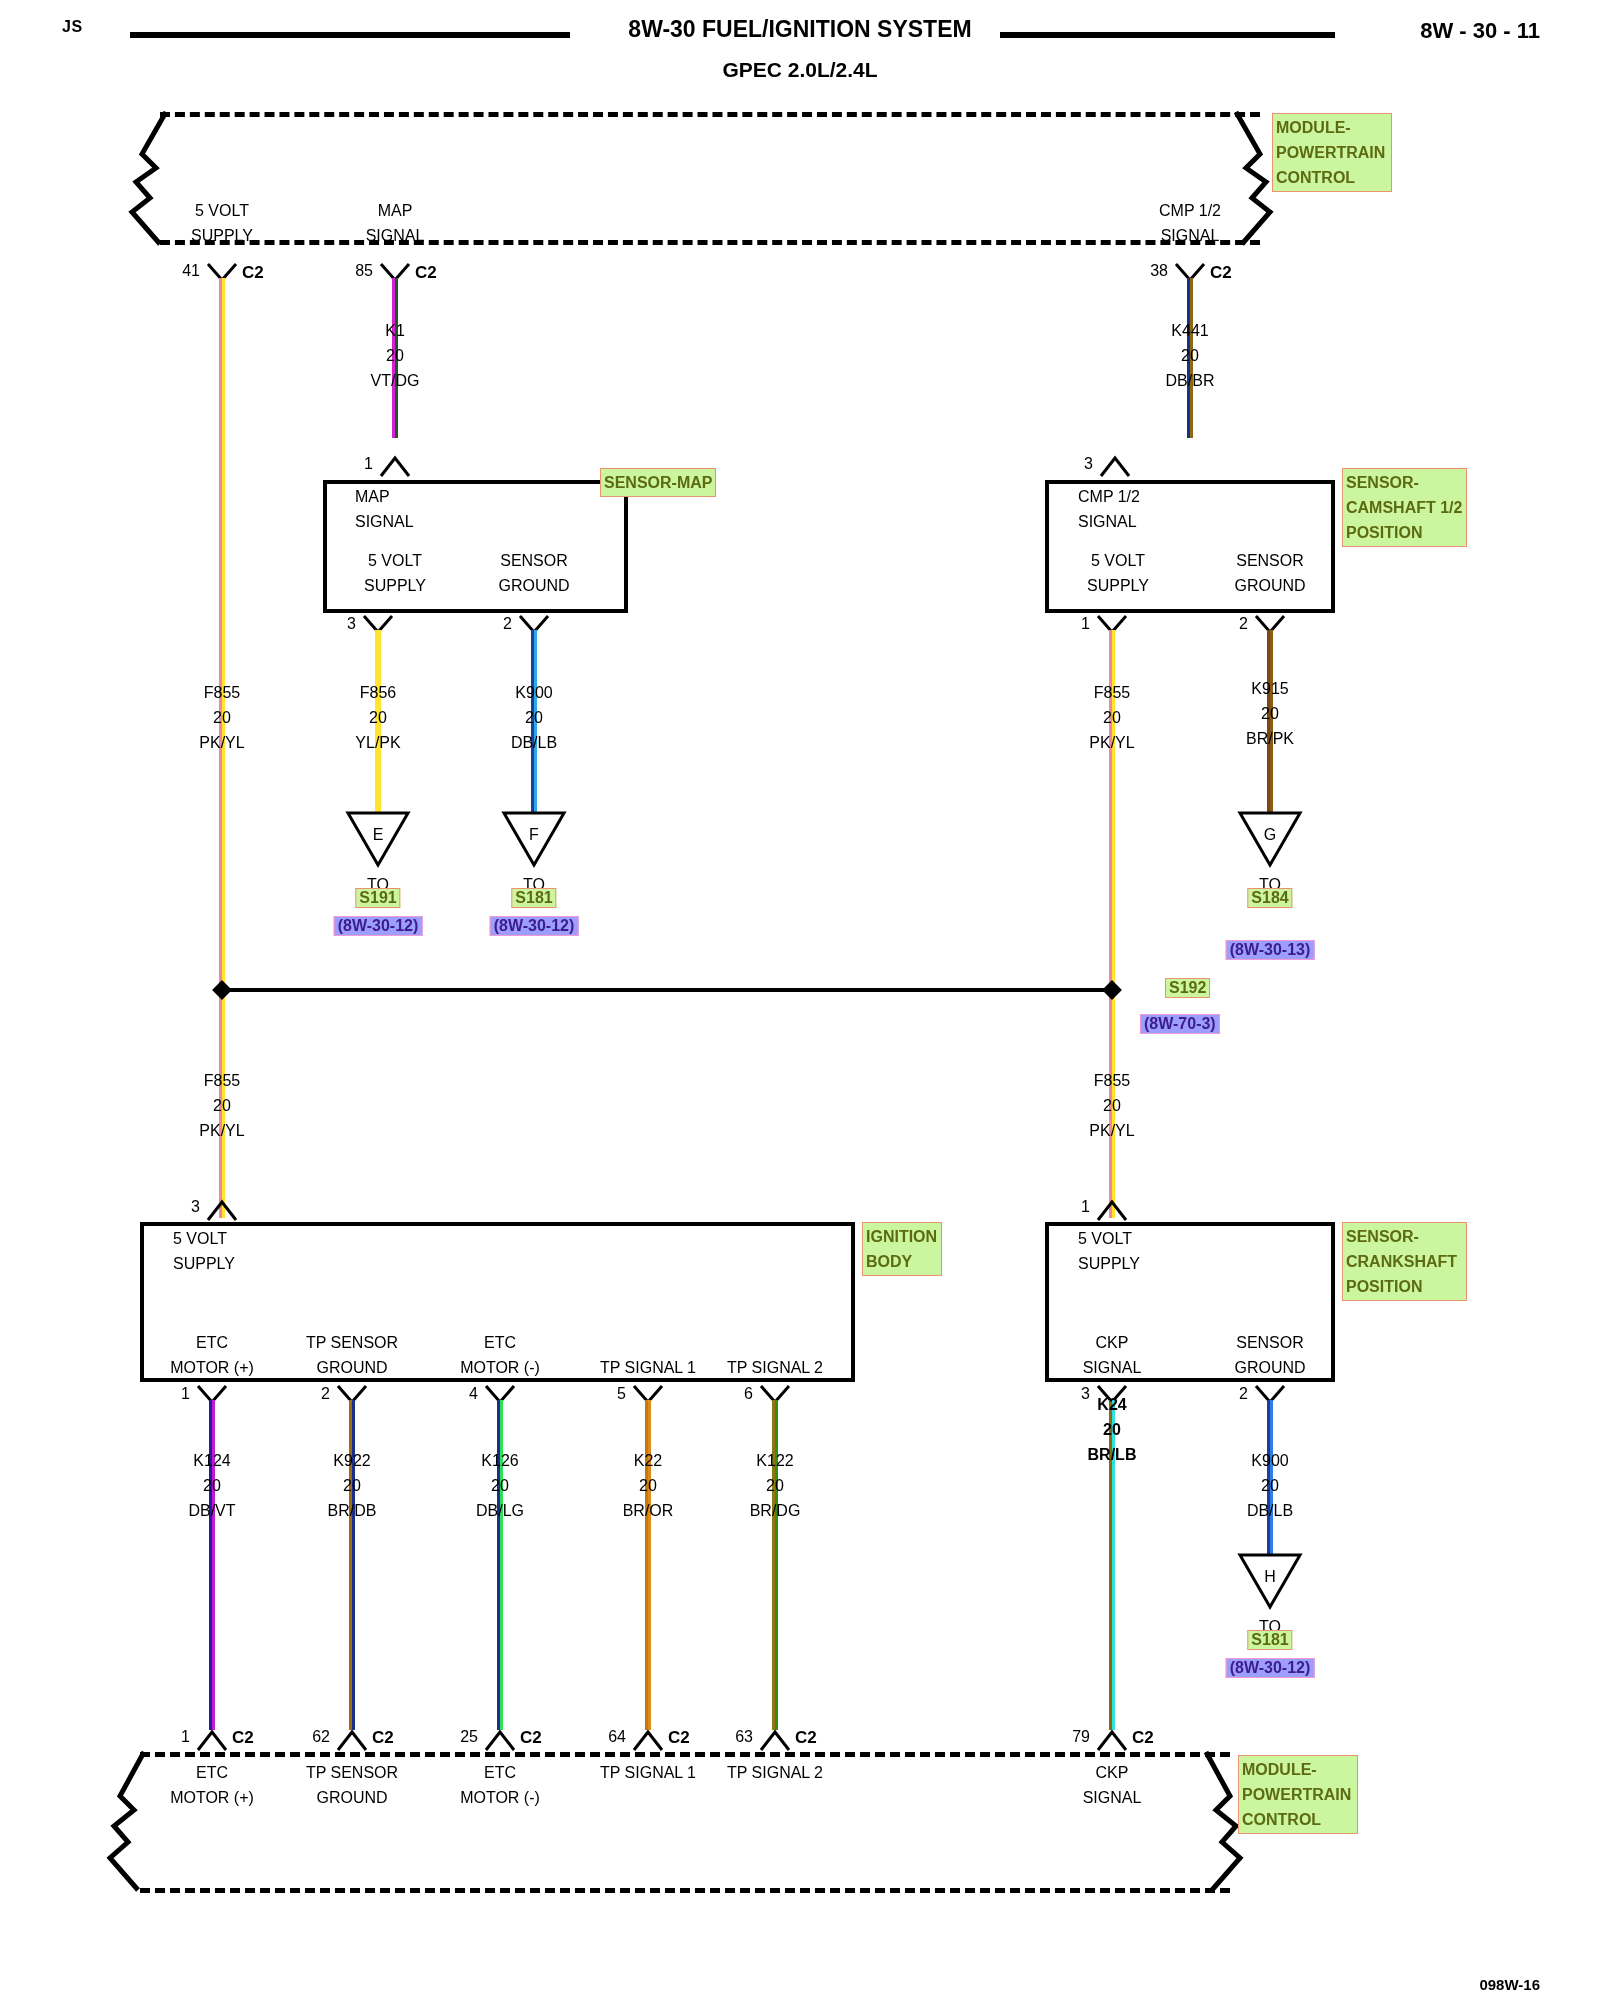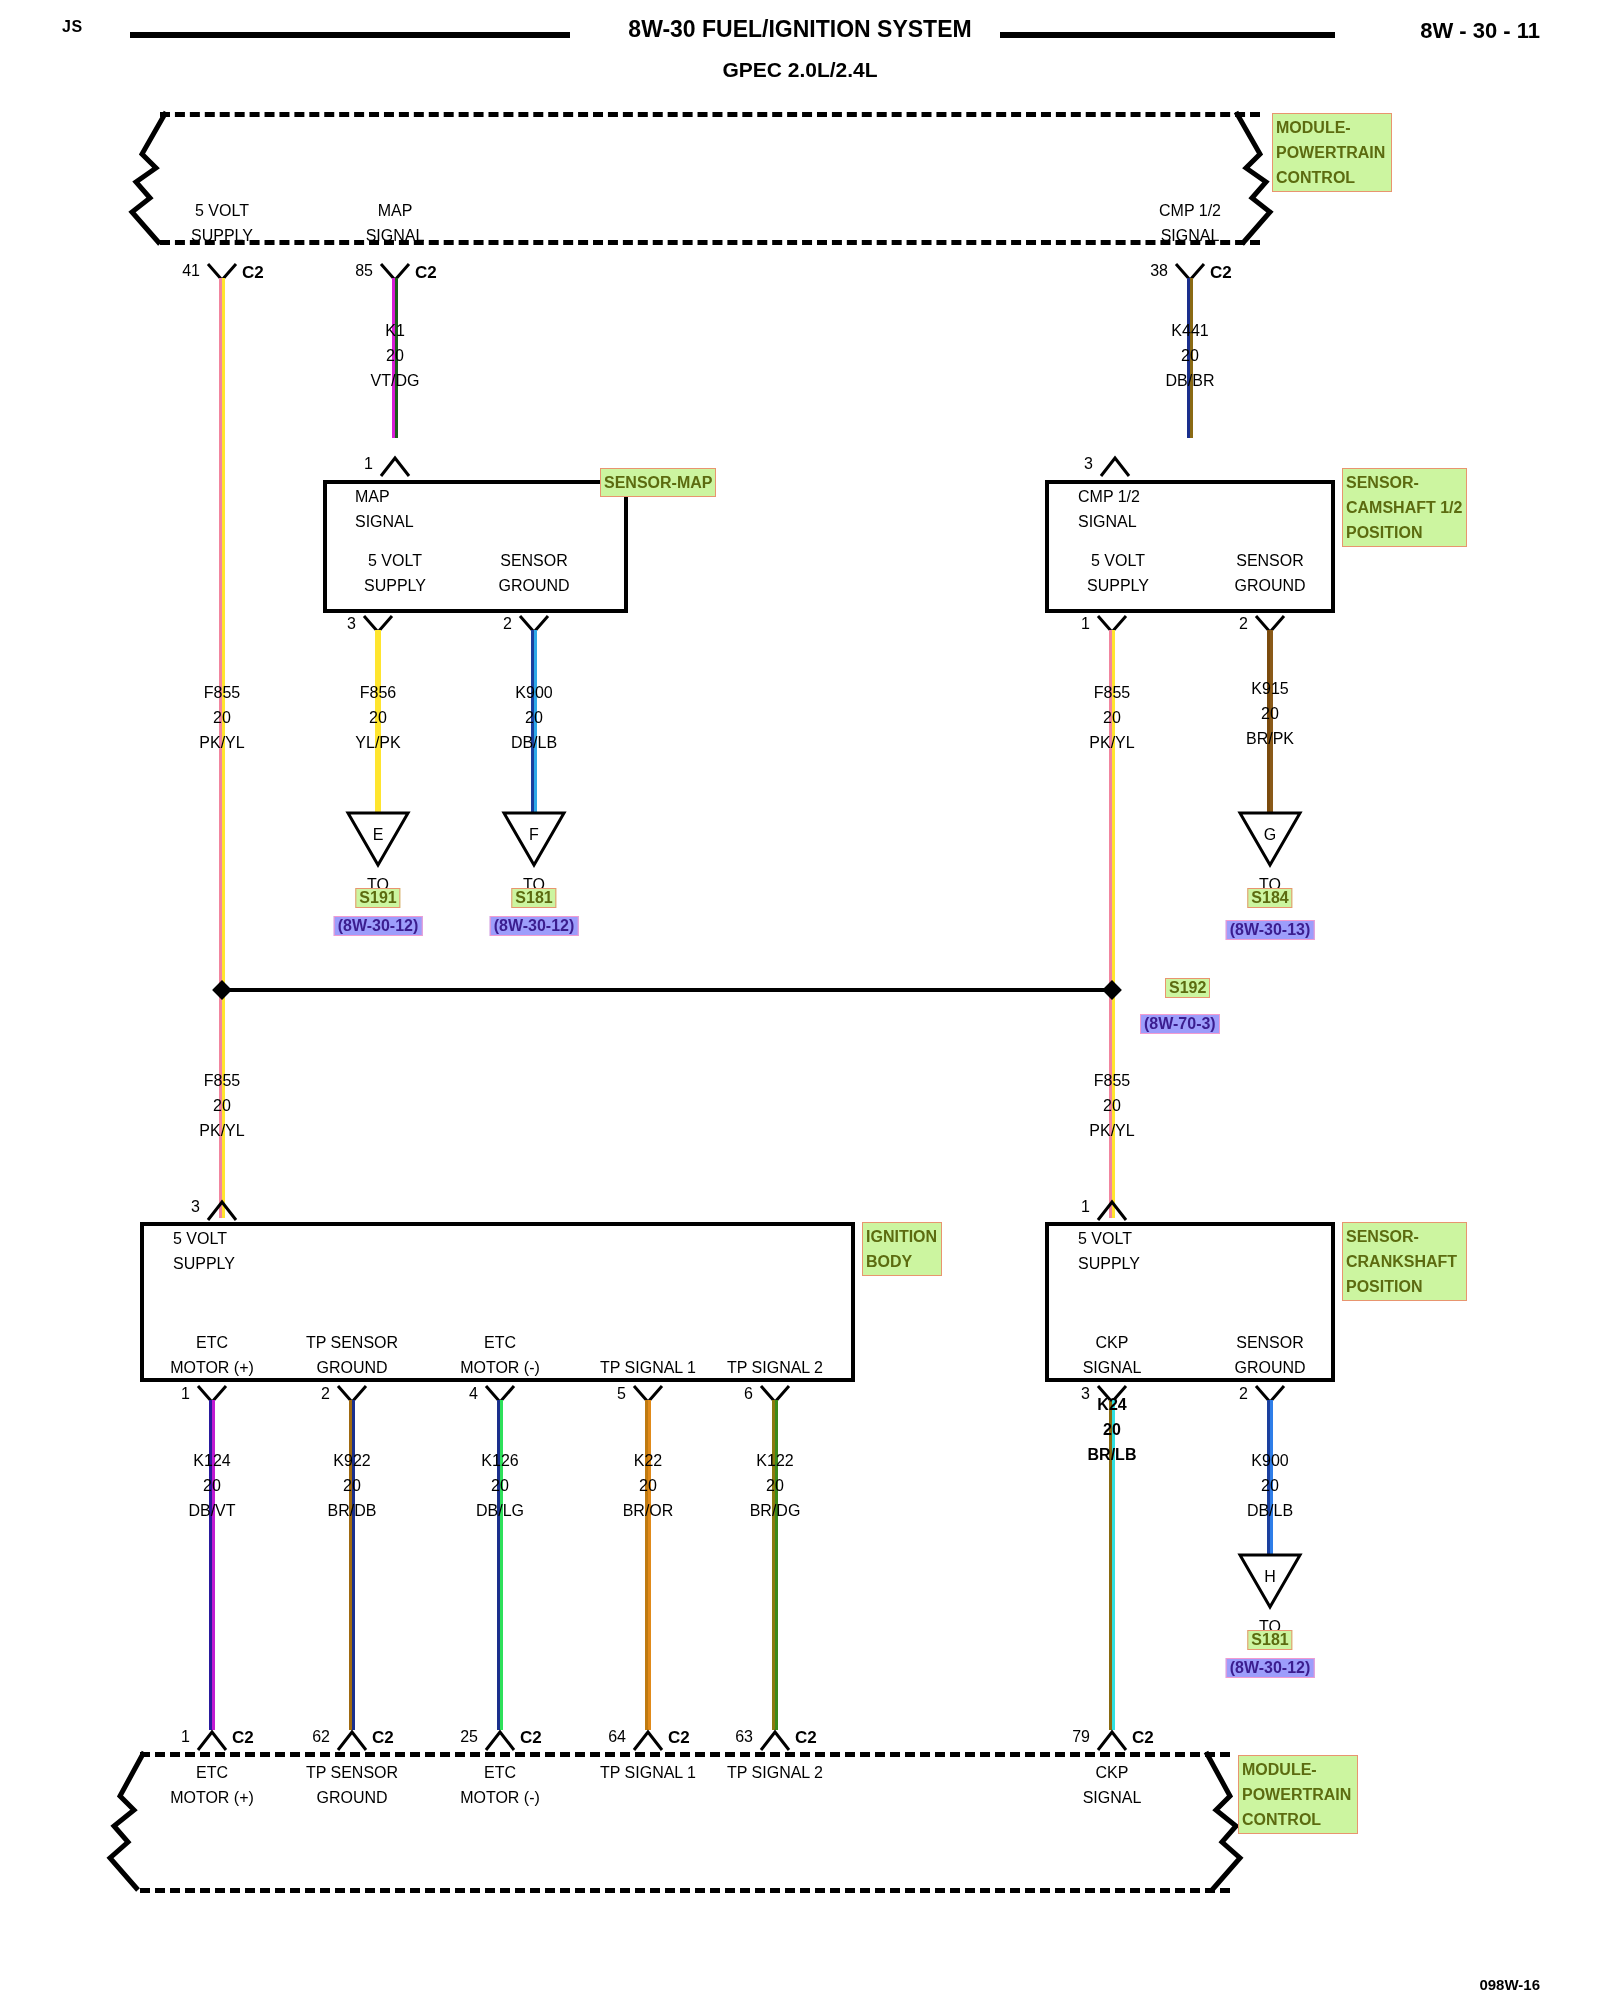--- a/index.html
+++ b/index.html
@@ -280,21 +280,21 @@
     <div>20</div>
     <div>BR/PK</div>
   </div>
 
   <svg class="tri" style="left:1270px;top:810px;" width="66" height="58">
     <polygon points="3,3 63,3 33,55" fill="#fff" stroke="#000" stroke-width="3"></polygon>
   </svg>
   <div class="tri-l" style="left:1270px;top:826px;">G</div>
   <div class="t c" style="left:1270px;top:872px;">TO</div>
   <div class="sref" style="left:1270px;top:888px;">S184</div>
-  <div class="pref" style="left:1270px;top:920px;">(8W-30-13)</div>
+  <div class="pref" style="left:1270px;top:940px;">(8W-30-13)</div>
 
   <div class="hline" style="left:222px;top:988px;width:890px;"></div>
   <div class="sdot" style="left:222px;top:990px;"></div>
   <div class="sdot" style="left:1112px;top:990px;"></div>
   <div class="sref" style="left:1165px;top:978px;transform:none;">S192</div>
   <div class="pref" style="left:1140px;top:1014px;transform:none;">(8W-70-3)</div>
 
   <div class="t c" style="left:222px;top:1068px;">
     <div>F855</div>
     <div>20</div>

